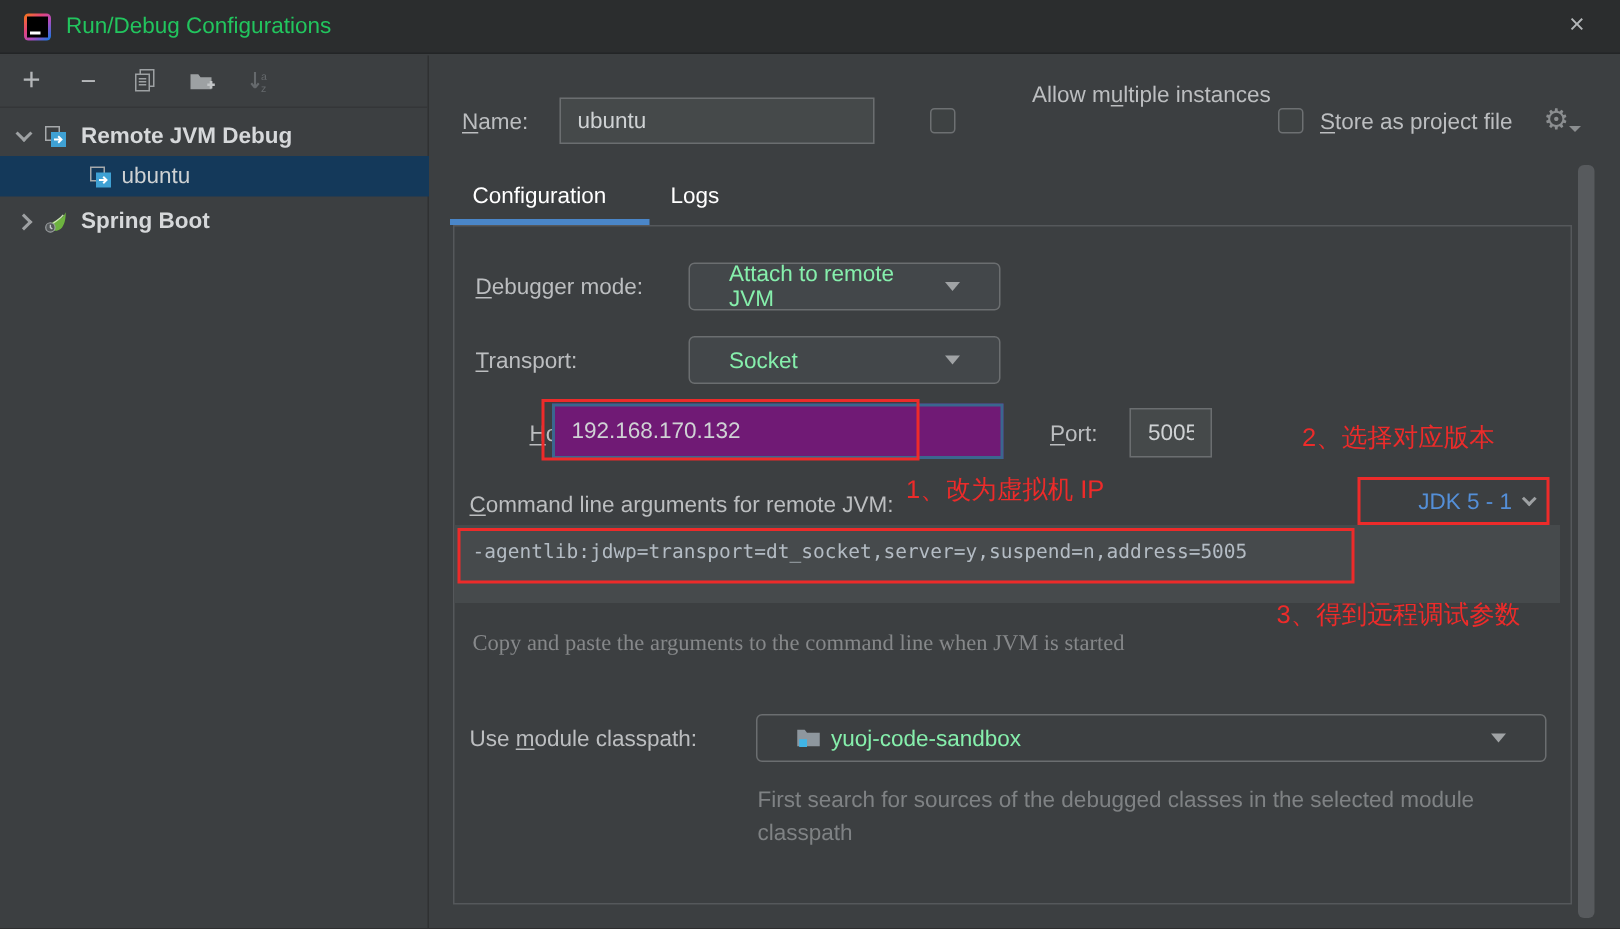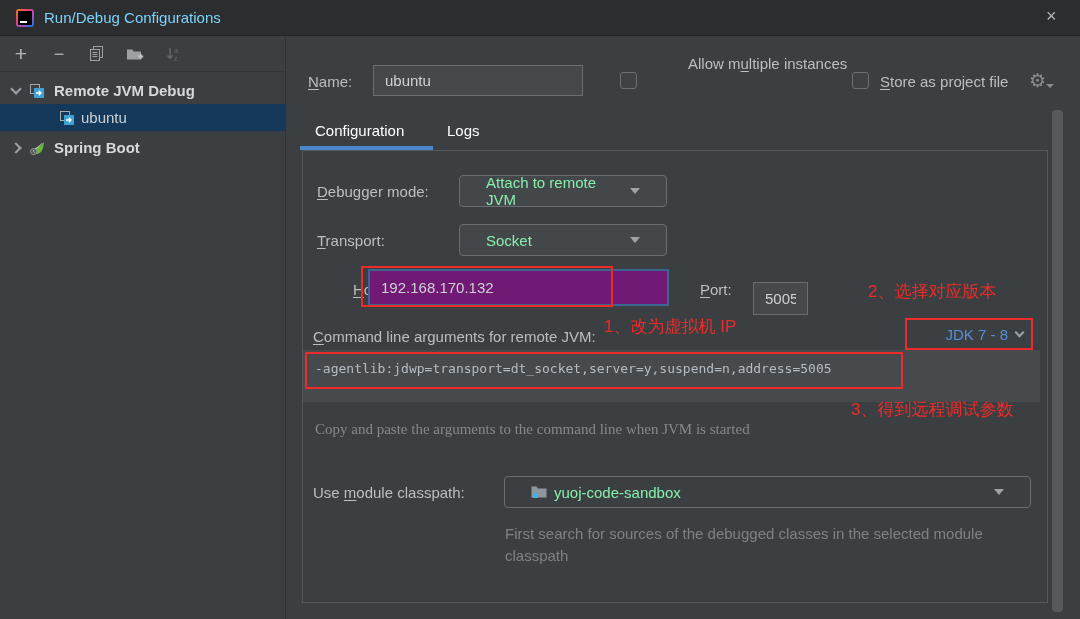--- a/index.html
+++ b/index.html
@@ -8,21 +8,21 @@
     position: relative; width: 1080px; height: 619px;
     background: #3c3f41; overflow: hidden;
     font-family: "Liberation Sans", sans-serif;
     color: #bcbec0; font-size: 15px;
   }
   .abs { position: absolute; }
   u { text-decoration: underline; text-underline-offset: 2px; }
 
   
   .titlebar { left:0; top:0; width:1080px; height:36px; background:#2b2d2e; border-bottom:1px solid #232526; }
-  .title-text { left:44px; top:9px; color:#7dd3fc; font-size:15px; }
+  .title-text { left:44px; top:9px; color:#22c55e; font-size:15px; }
   .logo { left:16px; top:9px; width:18px; height:18px; border-radius:3px;
           background: linear-gradient(135deg,#f97a12 0%,#e3447b 35%,#b24bbd 60%,#097ce6 100%); }
   .logo::after { content:""; position:absolute; left:2px; top:2px; right:2px; bottom:2px; background:#000; }
   .logo::before { content:""; position:absolute; left:4px; bottom:4px; width:7px; height:2px; background:#fff; z-index:1; }
   .close-x { left:1046px; top:6px; color:#b4b7b9; font-size:18px; cursor:pointer; }
 
   
   .sidebar { left:0; top:37px; width:286px; height:582px; background:#3c3f41; border-right:1px solid #2f3132; }
   .side-toolbar { left:0; top:0; width:100%; height:35px; display:flex; align-items:center; gap:20px;
                   padding-left:12px; border-bottom:1px solid #343638; }
@@ -166,21 +166,21 @@
     <span>Socket</span>
     <span class="dd-arrow"></span>
   </div>
 
   <div class="abs" style="left:317px; top:281px;margin-left:36px;"><span></span><u>H</u><span>ost:</span></div>
   <div class="abs" style="left:368px; top:269px; width:301px; height:37px; border:2px solid #3a678f; background:#701a75;">
     <input class="txt-input" style="width: 100%; height: 100%; border: none; background: transparent;" value="192.168.170.132">
   </div>
 
   <div class="abs" style="left:700px; top:281px;"><span></span><u>P</u><span>ort:</span></div>
-  <input class="abs txt-input" style="left: 753px; top: 282px; width: 55px; height: 33px;" value="5005">
+  <input class="abs txt-input" style="left: 753px; top: 272px; width: 55px; height: 33px;" value="5005">
 
   <div class="abs" style="left:313px; top:328px;"><span></span><u>C</u><span>ommand line arguments for remote JVM:</span></div>
 
   <div class="abs" style="left:303px; top:350px; width:737px; height:52px; background:#464a4c;">
     <div class="mono" style="padding:11px 0 0 12px;">-agentlib:jdwp=transport=dt_socket,server=y,suspend=n,address=5005</div>
   </div>
 
   <div class="abs hint" style="left:315px; top:421px;font-family:Liberation Serif, serif;">Copy and paste the arguments to the command line when JVM is started</div>
 
   <div class="abs" style="left:313px; top:484px;"><span>Use </span><u>m</u><span>odule classpath:</span></div>
@@ -197,20 +197,20 @@
 
   <div class="abs hint" style="left:505px; top:523px; width:500px; line-height:22px; color:#7f8284;">First search for sources of the debugged classes in the selected module classpath</div>
 
   <div class="abs scroll-thumb" style="left:1052px; top:110px; width:11px; height:502px;"></div>
 
   <div class="abs red-box" style="left:361px; top:266px; width:252px; height:41px;"></div>
   <div class="abs red-note" style="left:604px; top:315px;">1、改为虚拟机 IP</div>
 
   <div class="abs red-note" style="left:868px; top:280px;">2、选择对应版本</div>
   <div class="abs red-box" style="left:905px; top:318px; width:128px; height:32px; pointer-events:auto; display:flex; align-items:center; justify-content:flex-end; padding-right:8px;">
-    <span class="jdk-text">JDK 7 - 8</span>
+    <span class="jdk-text">JDK 5 - 1</span>
     <span class="jdk-caret"></span>
   </div>
 
   <div class="abs red-box" style="left:305px; top:352px; width:598px; height:37px;"></div>
   <div class="abs red-note" style="left:851px; top:398px;">3、得到远程调试参数</div>
 
 </div>
 
 </body></html>

